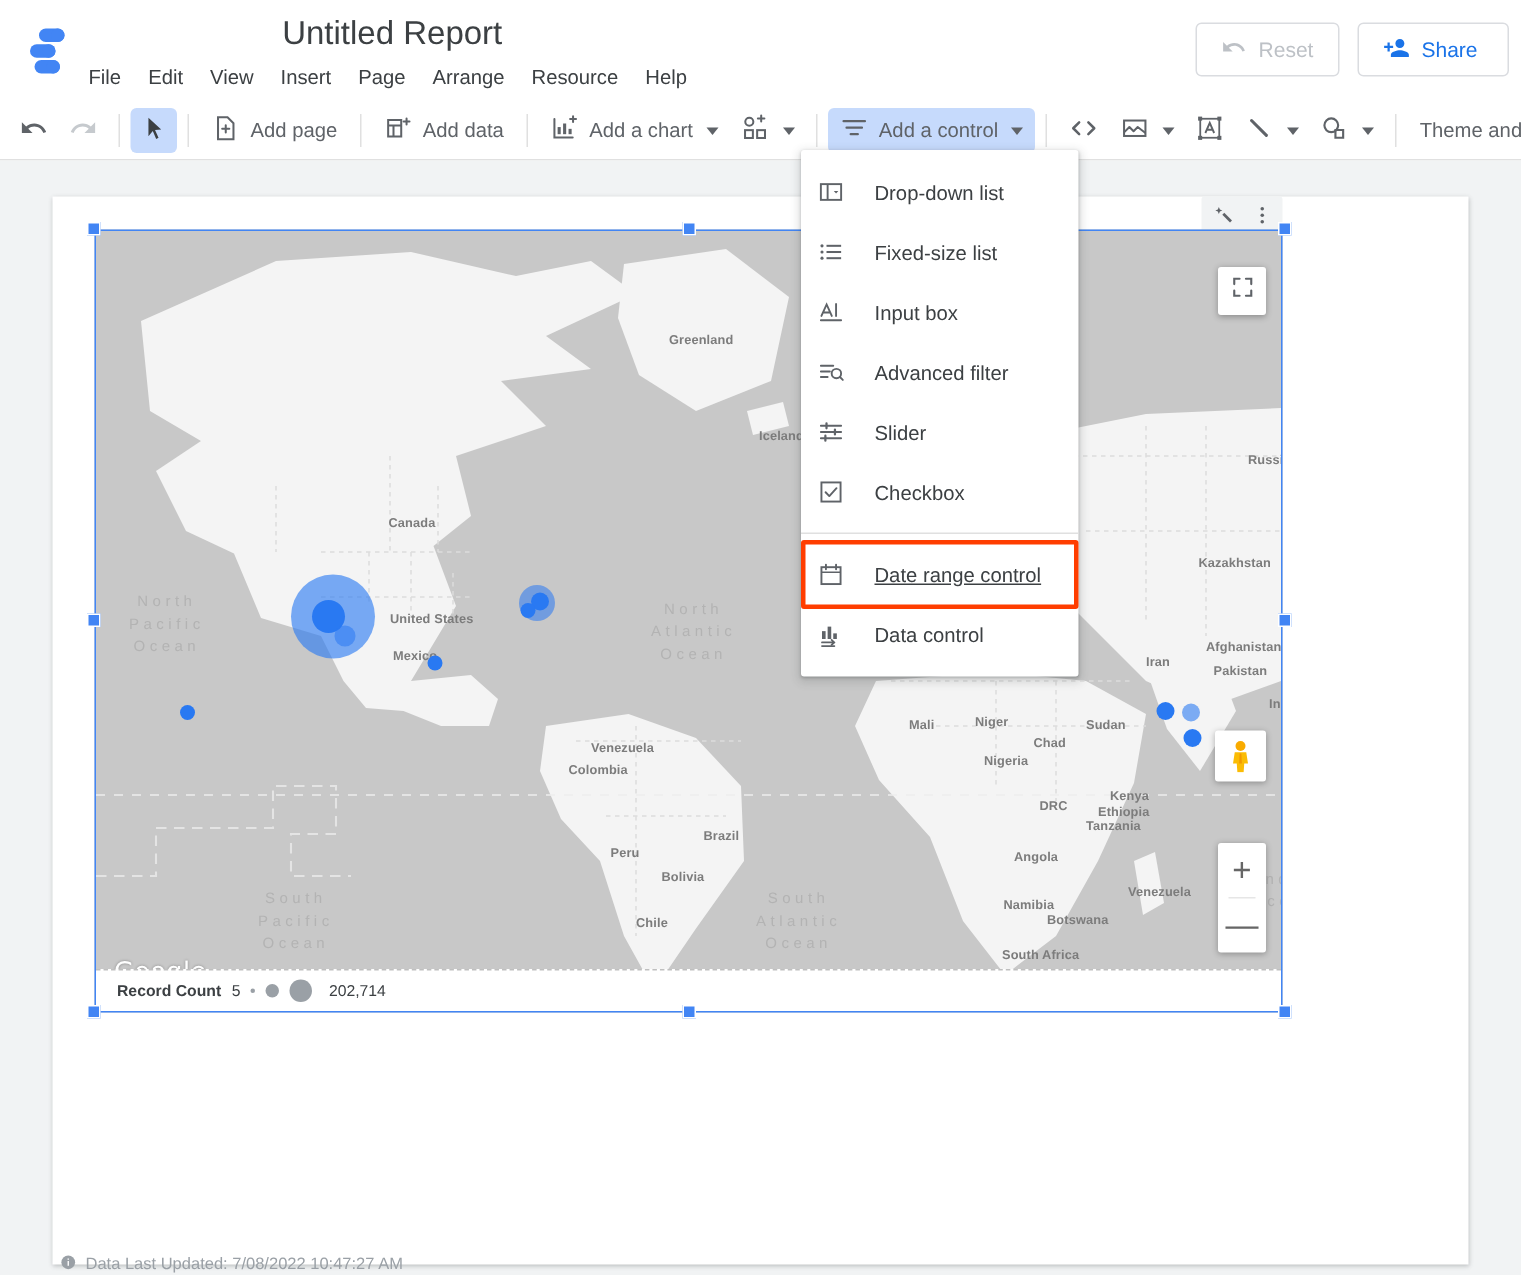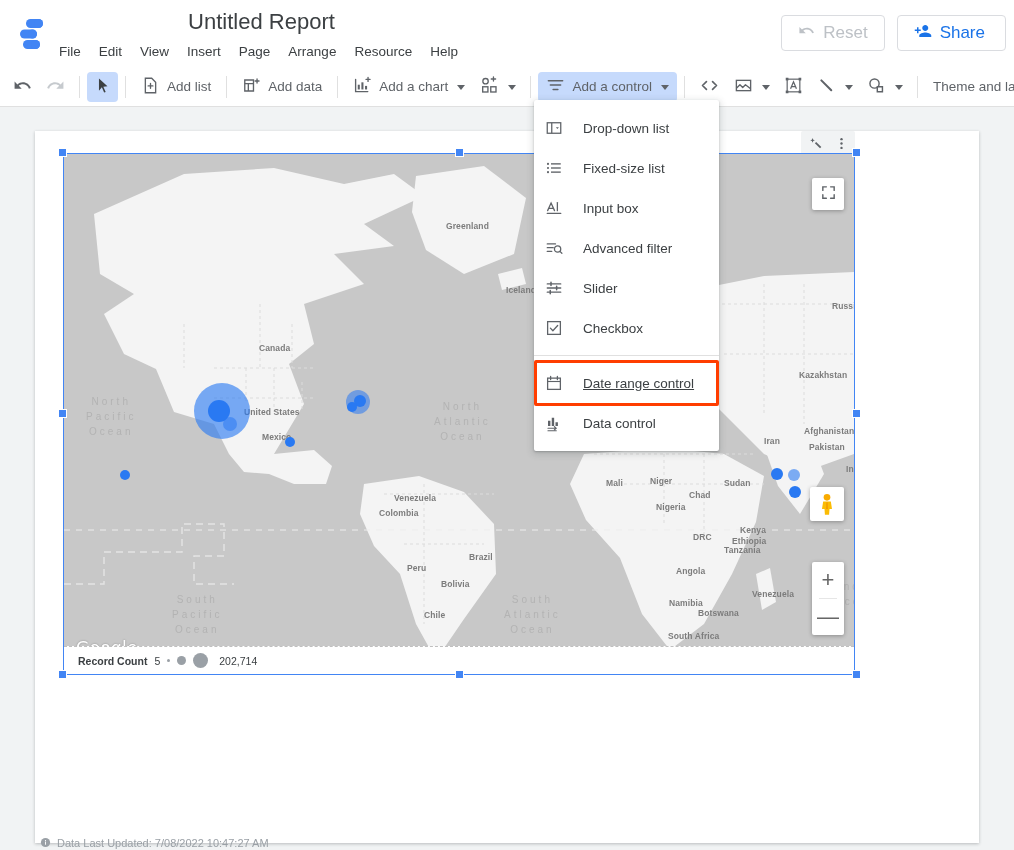--- a/index.html
+++ b/index.html
@@ -14,21 +14,21 @@
   .logo{width:40px;height:40px;margin:14px 0 0 10px;position:relative;flex:0 0 auto;}
   .logo svg{display:block;}
   .title-block{margin-left:6px;margin-top:8px;}
   .report-title{font-size:22px;color:#3c4043;line-height:28px;font-weight:400;letter-spacing:0;text-align:center;}
   .menubar{display:flex;gap:0;margin-top:4px;margin-left:-6px;}
   .menu-item{font-size:13.5px;color:#3c4043;padding:3px 9px;border-radius:4px;cursor:pointer;line-height:18px;}
   .header-right{position:absolute;right:8px;top:15px;display:flex;gap:12px;align-items:center;}
   .btn-outline{
     display:flex;align-items:center;gap:8px;height:34px;padding:0 16px;
     border:1px solid #dadce0;border-radius:4px;background:#fff;
-    font-size:17px;color:#5f6368;cursor:pointer;white-space:nowrap;
+    font-size:14px;color:#5f6368;cursor:pointer;white-space:nowrap;
   }
   .btn-outline.reset{color:#bdc1c6;}
   .btn-outline.share{color:#1a73e8;padding-right:20px;}
   
   .toolbar{
     height:38px;border-bottom:1px solid #e0e0e0;display:flex;align-items:center;
     padding:0 6px;gap:0;background:#fff;position:relative;
   }
   .tb-btn{
     display:flex;align-items:center;gap:7px;height:30px;padding:0 8px;border-radius:4px;
@@ -204,21 +204,21 @@
     </span>
   </div>
   <div class="tb-sep"></div>
   <div class="tb-btn">
     <span>
       <svg width="19" height="19" viewBox="0 0 24 24" fill="none" stroke="#5f6368" stroke-width="1.7">
         <path d="M5.5 2.8h8l5 5v13.4h-13z"></path>
         <path d="M9 12.5h6M12 9.5v6" stroke-linecap="round"></path>
       </svg>
     </span>
-    <span class="tb-text">Add list</span>
+    <span class="tb-text">Add page</span>
   </div>
   <div class="tb-sep"></div>
   <div class="tb-btn">
     <span>
       <svg width="19" height="19" viewBox="0 0 24 24" fill="none" stroke="#5f6368" stroke-width="1.7">
         <path d="M3.5 5h11v14h-11z"></path>
         <path d="M3.5 9.6h11M8 9.6V19"></path>
         <path d="M16.5 6.3h5M19 3.8v5" stroke-linecap="round"></path>
       </svg>
     </span>
@@ -376,21 +376,21 @@
             <g stroke="#e4e4e4" stroke-width="1.4" fill="none" stroke-dasharray="7 5">
               <path d="M0 430 L40 430 L40 398 L118 398 L118 370 L160 370 L160 402 L130 402 L130 430 L170 430"></path>
             </g>
           </svg>
         </div>
 
         <div id="label-layer">
             <div class="map-label" style="left: 382px; top: 67px;">Greenland</div>
             <div class="map-label" style="left: 442px; top: 131px;">Iceland</div>
             <div class="map-label" style="left: 195px; top: 189px;">Canada</div>
-            <div class="map-label" style="left: 180px; top: 253px;">United States</div>
+            <div class="map-label" style="left: 196px; top: 253px;">United States</div>
             <div class="map-label" style="left: 198px; top: 278px;">Mexico</div>
             <div class="map-label" style="left: 768px; top: 147px;">Russia</div>
             <div class="map-label" style="left: 735px; top: 216px;">Kazakhstan</div>
             <div class="map-label" style="left: 740px; top: 272px;">Afghanistan</div>
             <div class="map-label" style="left: 745px; top: 288px;">Pakistan</div>
             <div class="map-label" style="left: 700px; top: 282px;">Iran</div>
             <div class="map-label" style="left: 782px; top: 310px;">India</div>
             <div class="map-label" style="left: 330px; top: 339px;">Venezuela</div>
             <div class="map-label" style="left: 315px; top: 354px;">Colombia</div>
             <div class="map-label" style="left: 405px; top: 398px;">Brazil</div>

